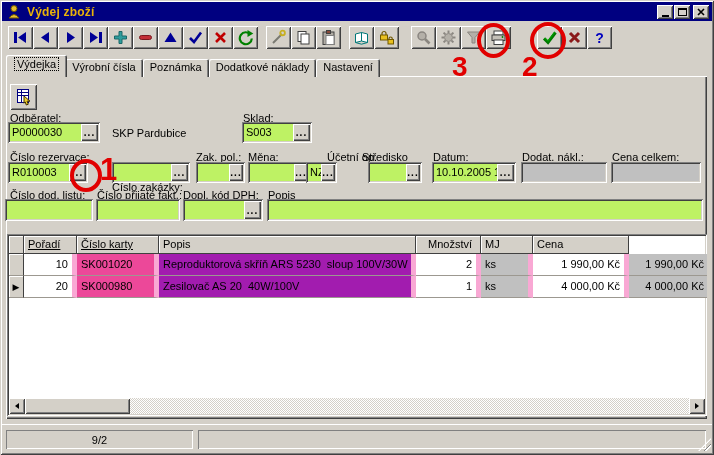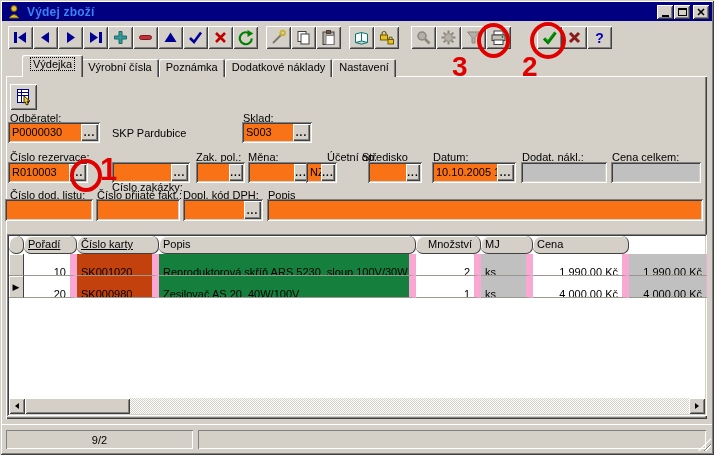--- a/index.html
+++ b/index.html
@@ -10,68 +10,68 @@
     box-shadow: inset 1px 1px 0 #d4d0c8, inset -1px -1px 0 #404040,
                 inset 2px 2px 0 #fff,    inset -2px -2px 0 #808080; }
 
   .raised { background:#d4d0c8;
     box-shadow: inset 1px 1px 0 #fff, inset -1px -1px 0 #404040,
                 inset 2px 2px 0 #d4d0c8, inset -2px -2px 0 #808080; }
   .sunken1 { box-shadow: inset 1px 1px 0 #808080, inset -1px -1px 0 #fff; }
 
   .titlebar { position:absolute; left:2px; top:2px; width:710px; height:19px; background:#000080;
     display:flex; align-items:center; padding-left:4px; }
-  .titlebar .ttl { color:#3b82f6; font-weight:bold; font-size:12px; margin-left:5px; letter-spacing:.2px; }
+  .titlebar .ttl { color:#eab308; font-weight:bold; font-size:12px; margin-left:5px; letter-spacing:.2px; }
   .wbtns { position:absolute; right:3px; top:3px; display:flex; gap:0; }
   .wbtn { width:16px; height:14px; display:flex; align-items:flex-end; justify-content:center; margin-left:1px; }
   .wbtn.close { margin-left:3px; }
 
   .toolbar { position:absolute; left:8px; top:24px; height:26px; display:flex; align-items:center; }
   .tbtn { width:25px; height:23px; display:flex; align-items:center; justify-content:center; flex:none; }
   .tgap8 { width:8px; flex:none; } .tgap10 { width:12px; flex:none; } .tgap26 { width:26px; flex:none; }
 
   .tabstrip { position:absolute; left:6px; top:57px; display:flex; align-items:flex-end; height:20px; z-index:3; }
   .tab { height:18px; padding:2px 7px 0 7px; background:#d4d0c8; position:relative; white-space:nowrap;
     box-shadow: inset 1px 1px 0 #fff, inset -1px 0 0 #404040, inset -2px 0 0 #808080;
     border-top-left-radius:2px; border-top-right-radius:2px; }
-  .tab.active { height:22px; padding:3px 9px 0 9px; z-index:4; margin-right:-2px; margin-left:16px; }
+  .tab.active { height:22px; padding:3px 9px 0 9px; z-index:4; margin-right:-2px; margin-left:0; }
   .tab.active .tlbl { outline:1px dotted #000; padding:0 2px; }
 
   .tabpage { position:absolute; left:6px; top:76px; width:701px; height:343px; background:#d4d0c8;
     box-shadow: inset 1px 1px 0 #fff, inset -1px -1px 0 #404040, inset -2px -2px 0 #808080; }
 
   .lbl { position:absolute; white-space:nowrap; }
-  .fld { position:absolute; height:21px; background:#f97316; padding:4px 3px 0 4px; overflow:hidden; white-space:pre;
+  .fld { position:absolute; height:21px; background:#bef264; padding:4px 3px 0 4px; overflow:hidden; white-space:pre;
     box-shadow: inset 1px 1px 0 #808080, inset -1px -1px 0 #fff, inset 2px 2px 0 #404040, inset -2px -2px 0 #d4d0c8; }
   .fld.dis { background:#c0c0c0; }
   .dots { position:absolute; right:2px; top:2px; bottom:2px; width:17px; font-weight:bold; font-size:10px;
     display:flex; align-items:center; justify-content:center; letter-spacing:1px;
     background:#d4d0c8; box-shadow: inset 1px 1px 0 #fff, inset -1px -1px 0 #404040, inset -2px -2px 0 #808080; }
   .dots.narrow { width:14px; }
 
   .grid { position:absolute; left:7px; top:234px; width:700px; height:182px; background:#fff; overflow:hidden;
     box-shadow: inset 1px 1px 0 #808080, inset -1px -1px 0 #fff, inset 2px 2px 0 #404040, inset -2px -2px 0 #d4d0c8;
     padding:2px; display:flex; flex-direction:column; }
   .grow { display:flex; flex:none; }
-  .gcell { flex:none; overflow:hidden; white-space:pre; padding-top:12px; height:22px;
-    border-right:7px solid #f9a8d4; border-bottom:1px solid #9c9890; }
+  .gcell { flex:none; overflow:hidden; white-space:pre; padding-top:4px; height:22px;
+    border-right:5px solid #f9a8d4; border-bottom:1px solid #9c9890; }
   .ghead .gcell { height:18px; padding-top:2px; background:#d4d0c8;
     border-right:1px solid #404040; border-bottom:1px solid #404040;
     box-shadow: inset 1px 1px 0 #fff; }
   .gsel { width:15px; background:#d4d0c8; border-right:1px solid #404040;
     box-shadow: inset 1px 1px 0 #fff; display:flex; align-items:center; justify-content:center;
     font-size:9px; padding-top:0; }
   .cp  { width:53px; text-align:right; padding-right:4px; background:#fff; }
-  .ck  { width:82px; padding-left:4px;  background:#c2410c; }
-  .cpo { width:257px; padding-left:4px; background:#15803d; }
+  .ck  { width:82px; padding-left:4px;  background:#ec4899; }
+  .cpo { width:257px; padding-left:4px; background:#a21caf; }
   .cm  { width:65px; text-align:right; padding-right:4px; background:#fff; }
   .cmj { width:52px; padding-left:4px;  background:#c0c0c0; }
   .cc  { width:96px; text-align:right; padding-right:4px; background:#fff; }
   .cck { width:84px; text-align:right; padding-right:4px; background:#c0c0c0; }
-  .ghead .gcell { background:#d4d0c8;border-radius:7px; }
+  .ghead .gcell { background:#d4d0c8; }
   .ghead .u { text-decoration:underline; }
   .gfill { flex:1; background:#fff; }
 
   .hscroll { flex:none; height:16px; display:flex; }
   .sbtn { width:16px; height:16px; flex:none; display:flex; align-items:center; justify-content:center; font-size:8px; }
   .sthumb { width:105px; height:16px; flex:none; }
   .strack { flex:1; background:#d4d0c8;
     background-image: linear-gradient(45deg,#fff 25%,transparent 25%,transparent 75%,#fff 75%),
                       linear-gradient(45deg,#fff 25%,transparent 25%,transparent 75%,#fff 75%);
     background-size:2px 2px; background-position:0 0,1px 1px; }

